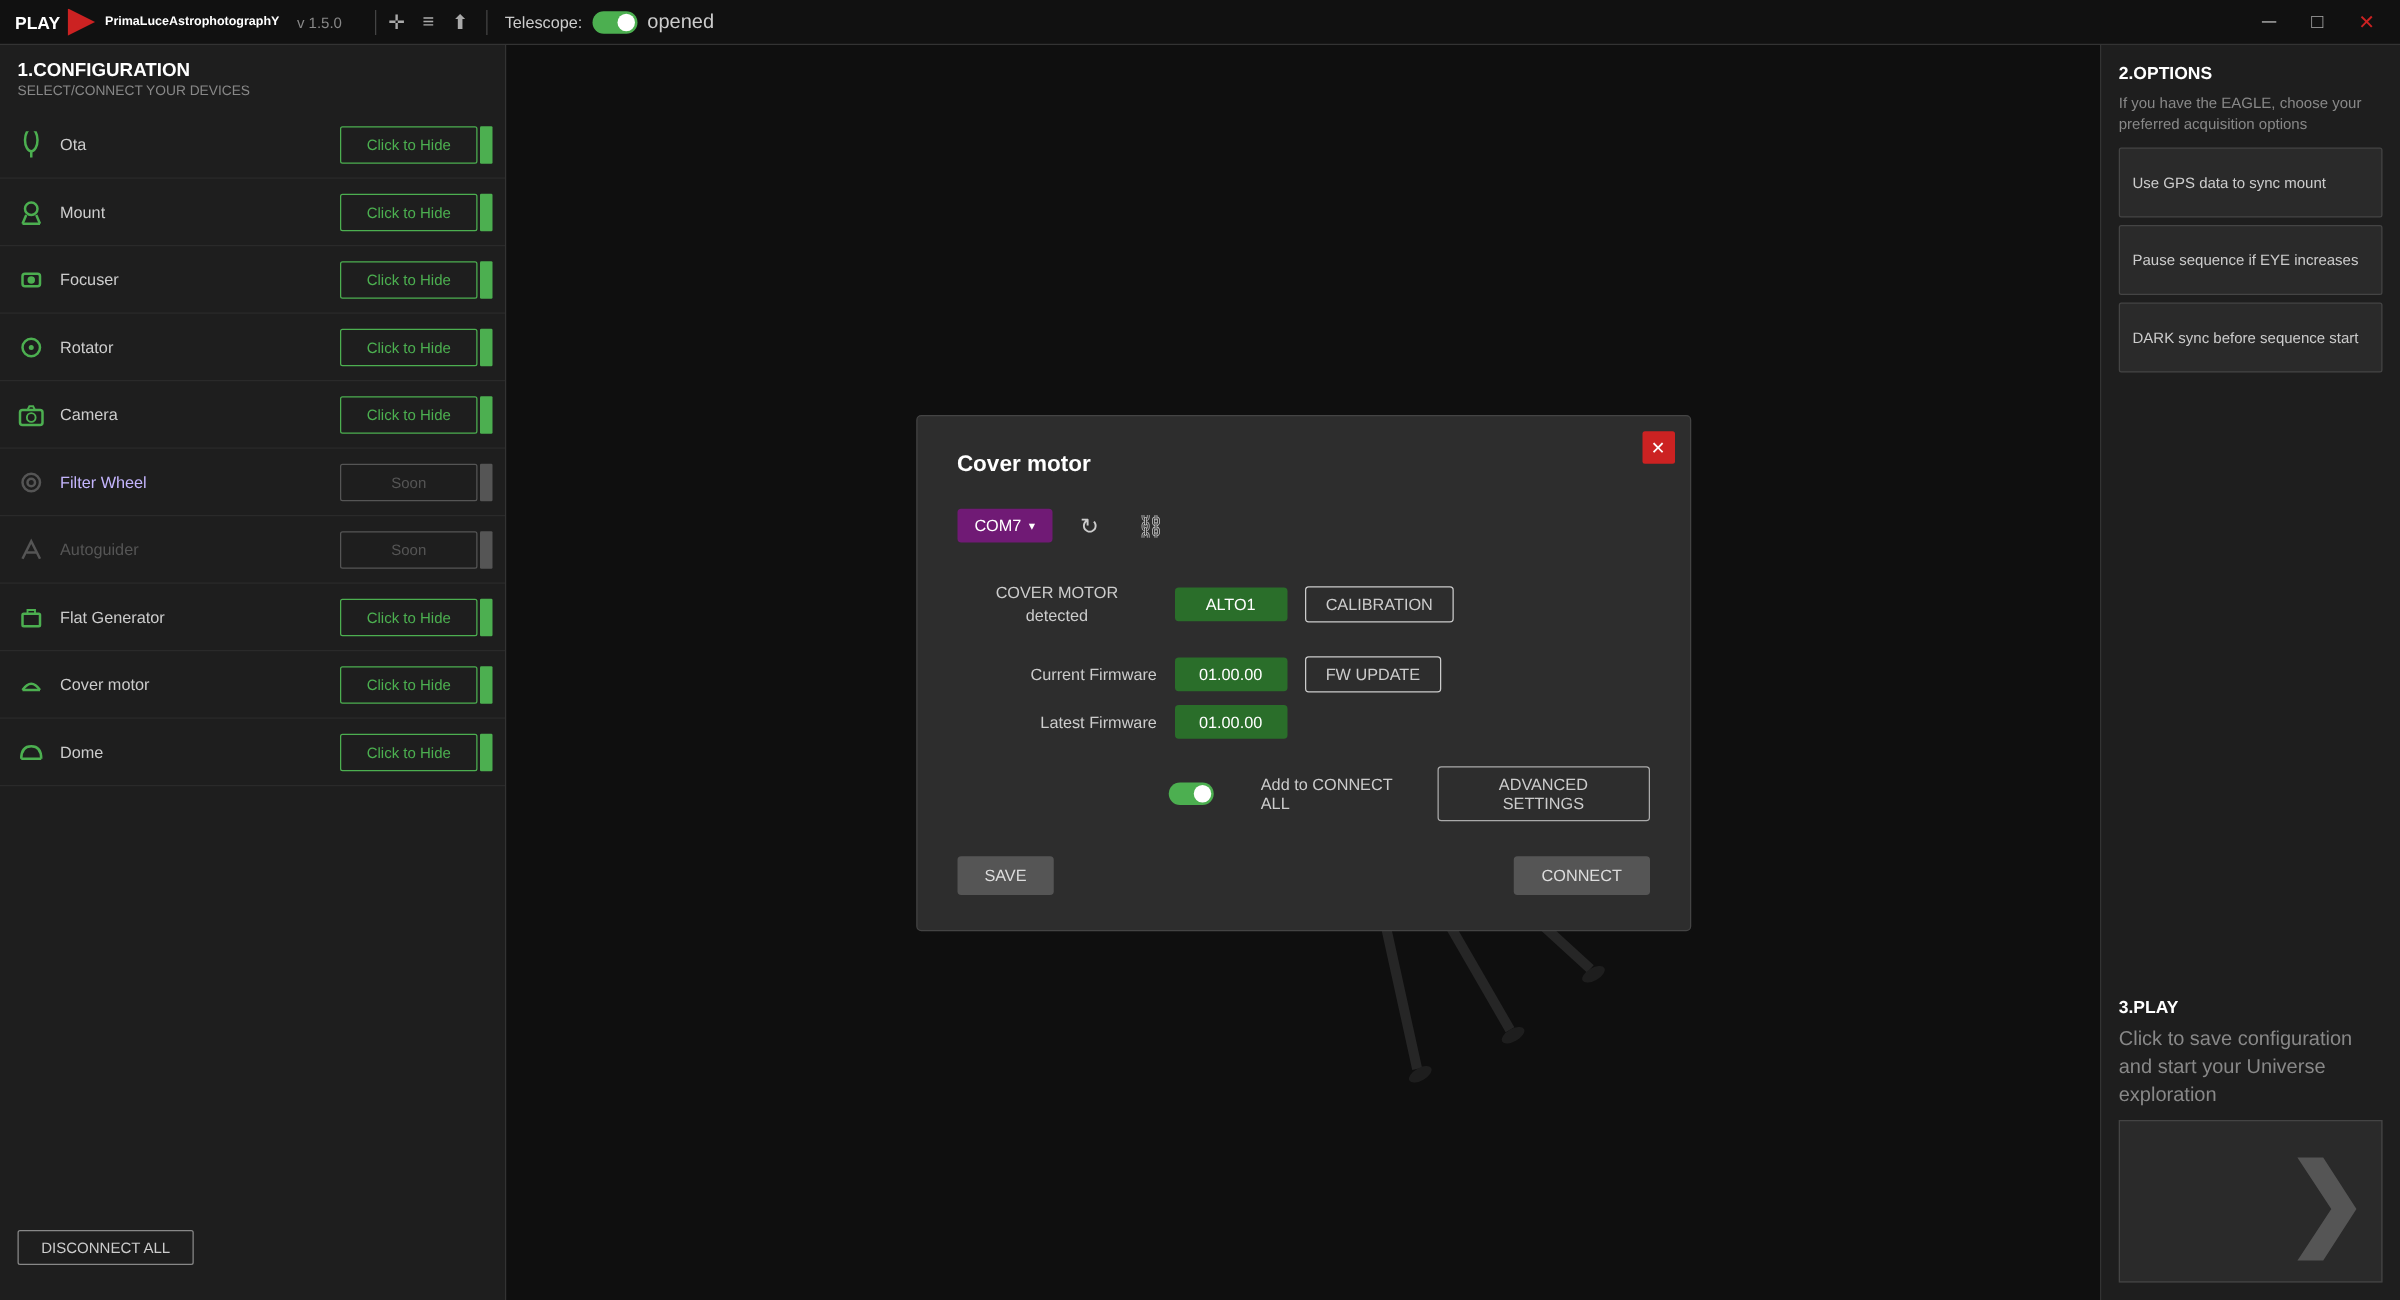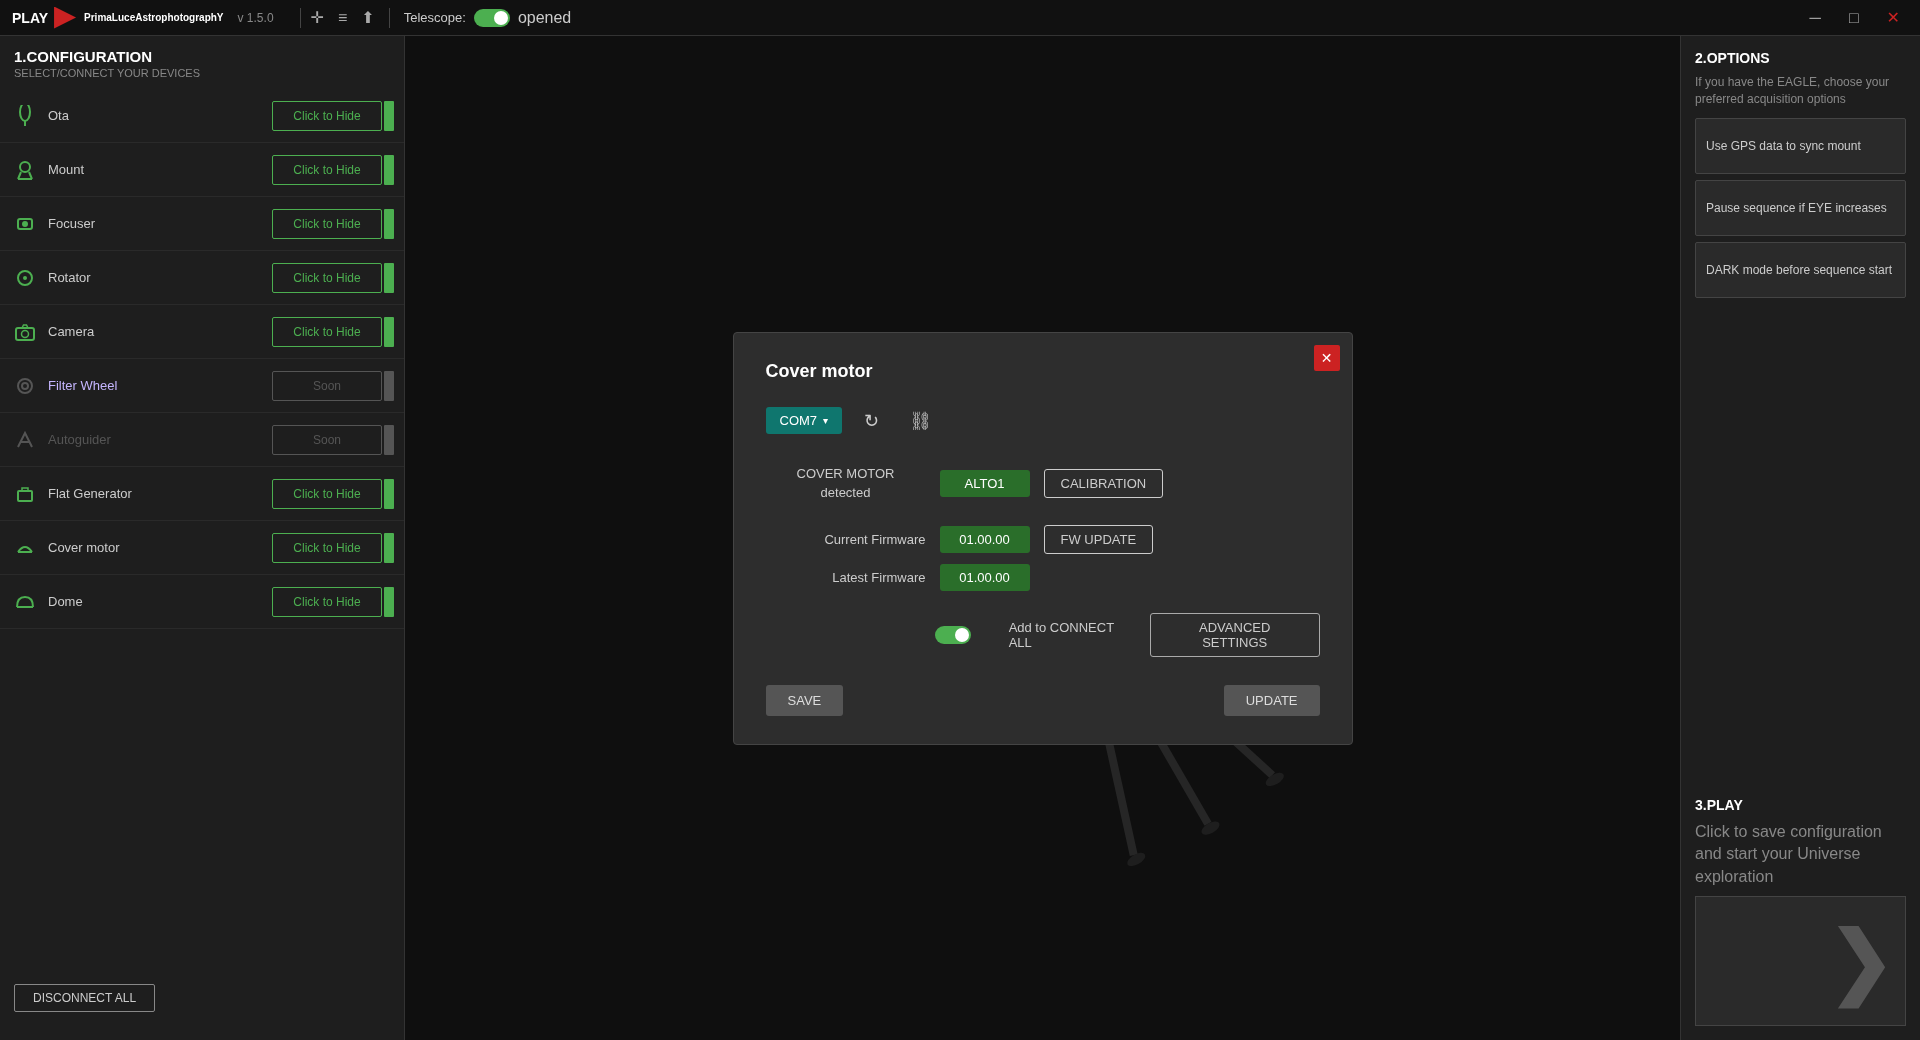--- a/index.html
+++ b/index.html
@@ -173,21 +173,21 @@
       width: 26px;
       height: 26px;
       font-size: 14px;
       cursor: pointer;
       border-radius: 2px;
       display: flex;
       align-items: center;
       justify-content: center;
     }
     .com-btn {
-      background: #0f766e;
+      background: #701a75;
       color: #fff;
       border: none;
       padding: 6px 14px;
       font-size: 13px;
       border-radius: 3px;
       cursor: pointer;
       display: flex;
       align-items: center;
       gap: 6px;
     }
@@ -562,33 +562,33 @@
 
         <div style="display:flex;align-items:center;margin-bottom:10px;gap:14px;">
           <div style="width:160px;"></div>
           <div class="toggle-small"></div>
           <span class="add-connect-label">Add to CONNECT ALL</span>
           <button class="advanced-btn">ADVANCED SETTINGS</button>
         </div>
 
         <div class="modal-footer">
           <button class="save-btn">SAVE</button>
-          <button class="cancel-btn">UPDATE</button>
+          <button class="cancel-btn">CONNECT</button>
         </div>
       </div>
     </div>
   </div>
 
   <div id="right-panel">
     <div>
       <div class="right-section-title">2.OPTIONS</div>
       <div class="right-section-text">If you have the EAGLE, choose your preferred acquisition options</div>
       <button class="right-option-btn">Use GPS data to sync mount</button>
       <button class="right-option-btn">Pause sequence if EYE increases</button>
-      <button class="right-option-btn">DARK mode before sequence start</button>
+      <button class="right-option-btn">DARK sync before sequence start</button>
     </div>
 
     <div style="margin-top:auto;">
       <div class="right-section-title">3.PLAY</div>
       <div class="play-section-text">Click to save configuration and start your Universe exploration</div>
       <div class="play-arrow-container">
         <span style="color:#555;font-size:80px;line-height:1;font-weight:bold;">❯</span>
       </div>
     </div>
   </div>

